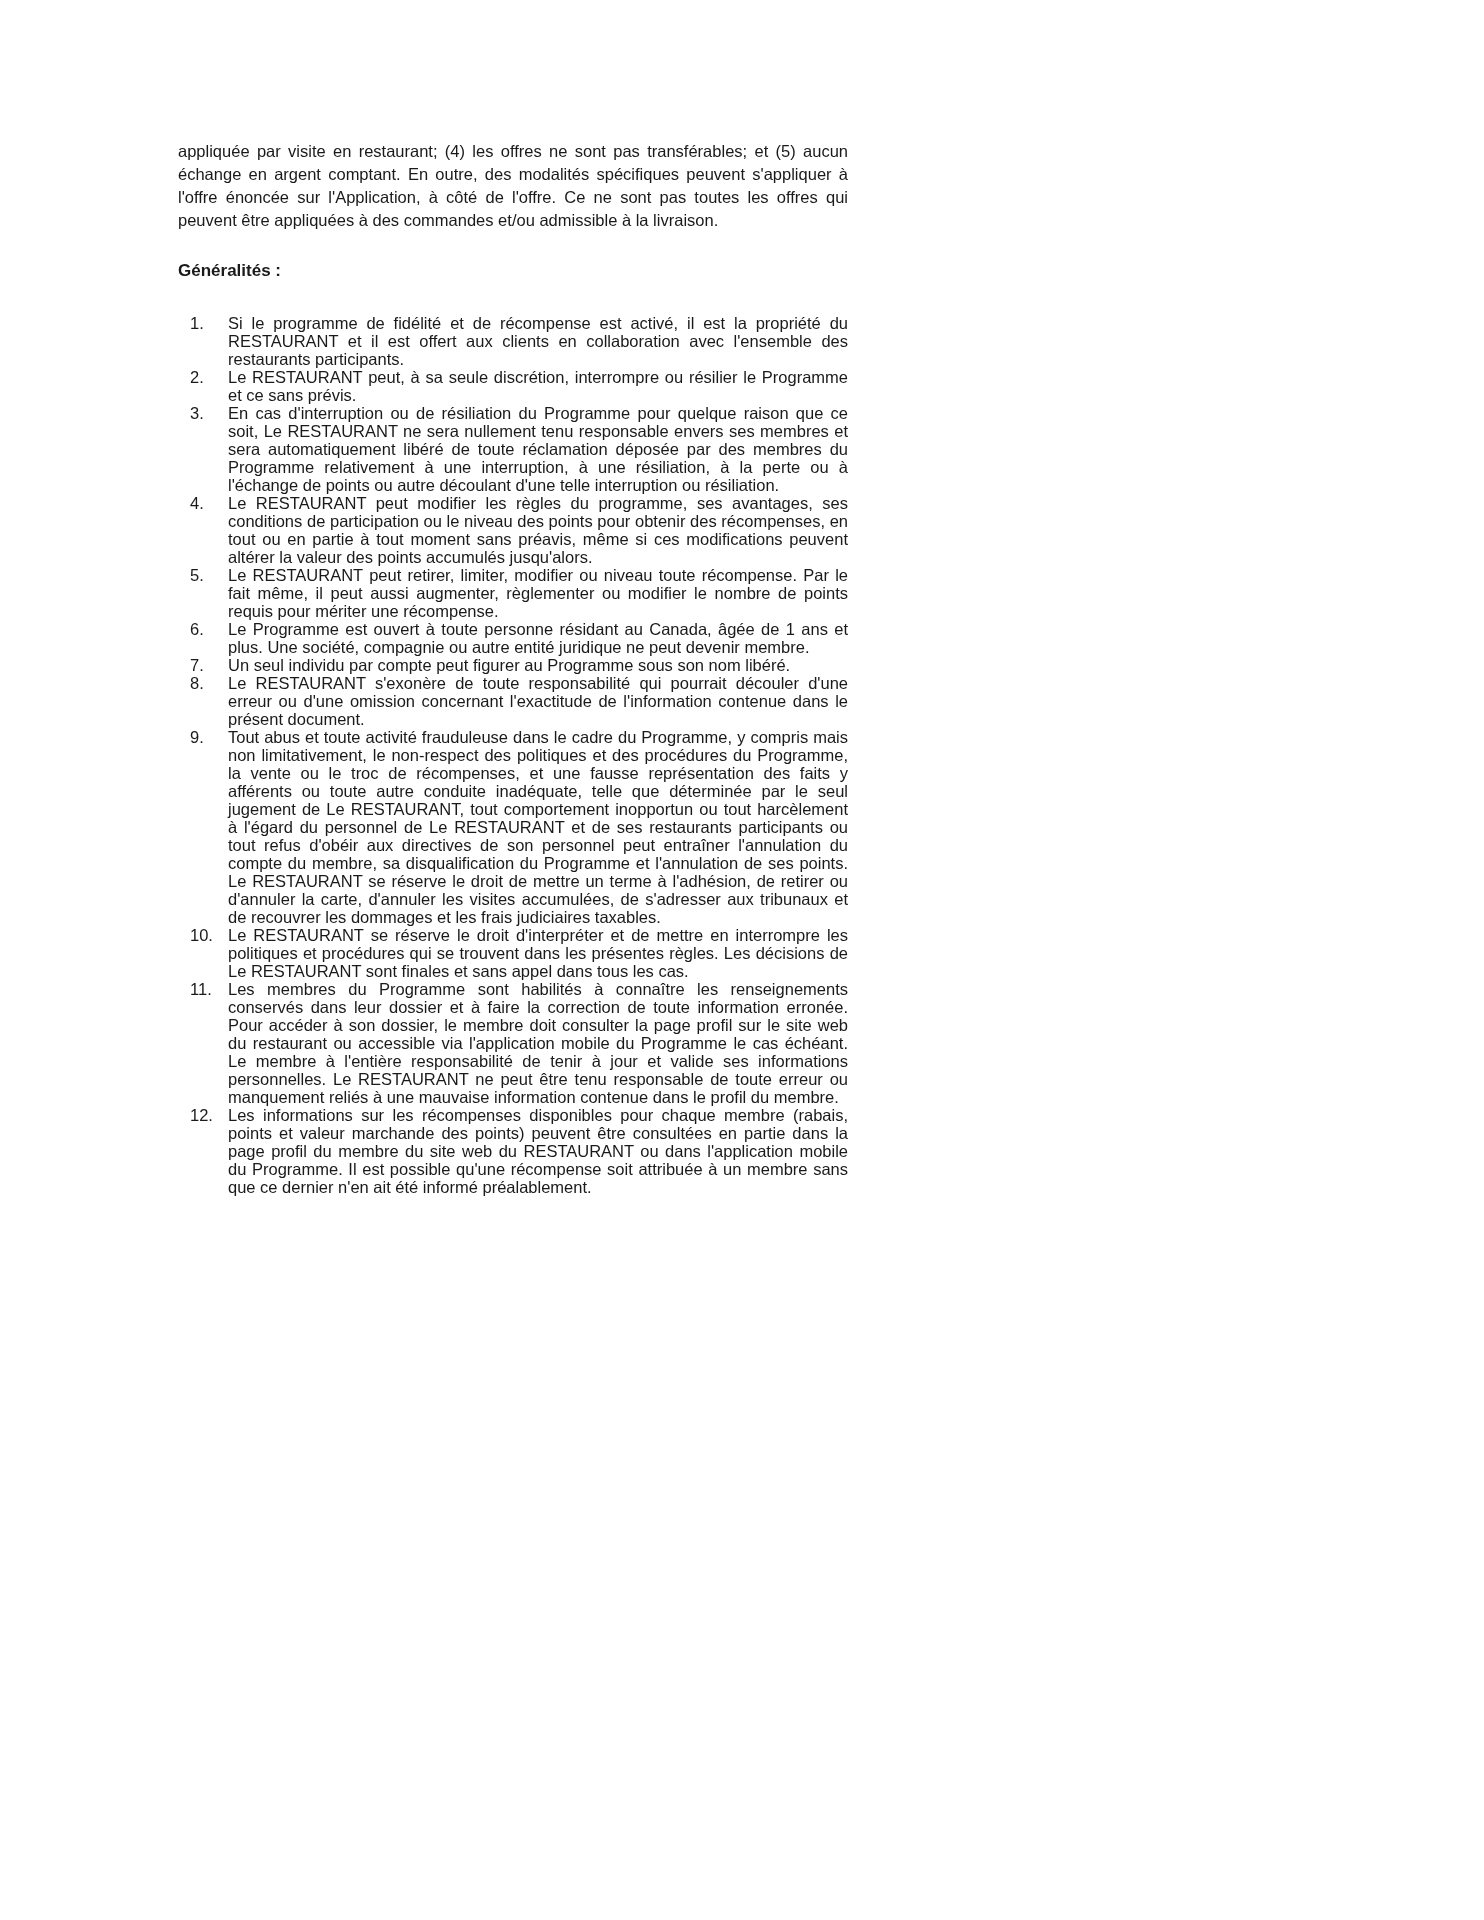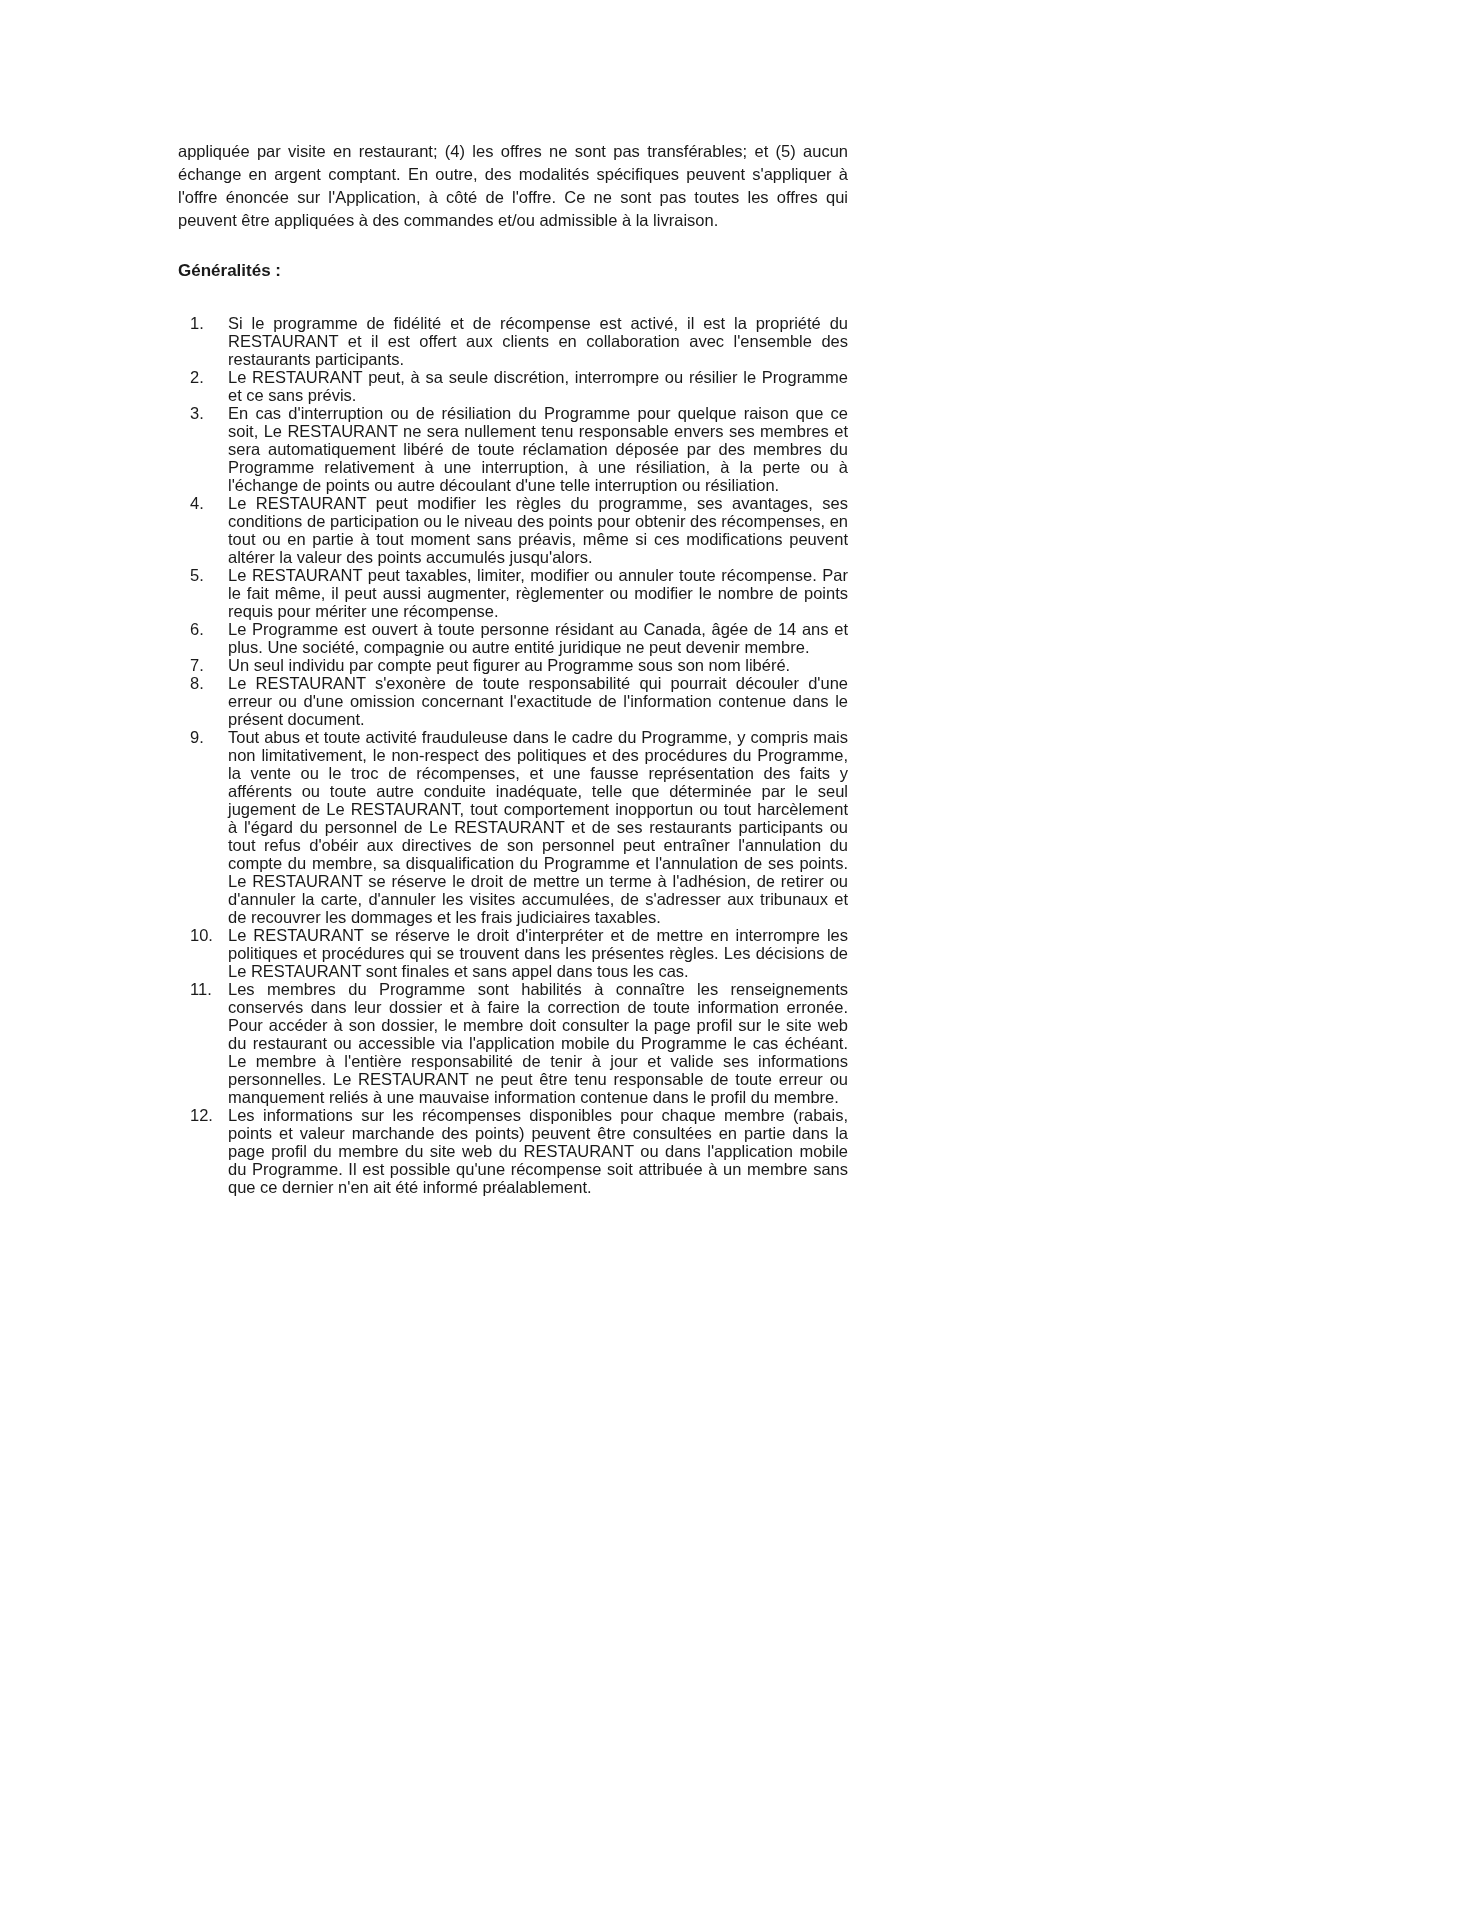--- a/index.html
+++ b/index.html
@@ -67,22 +67,22 @@
   <p class="intro">appliquée par visite en restaurant; (4) les offres ne sont pas transférables; et (5) aucun échange en argent comptant. En outre, des modalités spécifiques peuvent s'appliquer à l'offre énoncée sur l'Application, à côté de l'offre. Ce ne sont pas toutes les offres qui peuvent être appliquées à des commandes et/ou admissible à la livraison.</p>
 
 
   <h2 class="subheading">Généralités :</h2>
 
   <ol class="conditions">
     <li>Si le programme de fidélité et de récompense est activé, il est la propriété du RESTAURANT et il est offert aux clients en collaboration avec l'ensemble des restaurants participants.</li>
     <li>Le RESTAURANT peut, à sa seule discrétion, interrompre ou résilier le Programme et ce sans prévis.</li>
     <li>En cas d'interruption ou de résiliation du Programme pour quelque raison que ce soit, Le RESTAURANT ne sera nullement tenu responsable envers ses membres et sera automatiquement libéré de toute réclamation déposée par des membres du Programme relativement à une interruption, à une résiliation, à la perte ou à l'échange de points ou autre découlant d'une telle interruption ou résiliation.</li>
     <li>Le RESTAURANT peut modifier les règles du programme, ses avantages, ses conditions de participation ou le niveau des points pour obtenir des récompenses, en tout ou en partie à tout moment sans préavis, même si ces modifications peuvent altérer la valeur des points accumulés jusqu'alors.</li>
-    <li>Le RESTAURANT peut taxables, limiter, modifier ou annuler toute récompense. Par le fait même, il peut aussi augmenter, règlementer ou modifier le nombre de points requis pour mériter une récompense.</li>
-    <li>Le Programme est ouvert à toute personne résidant au Canada, âgée de 14 ans et plus. Une société, compagnie ou autre entité juridique ne peut devenir membre.</li>
+    <li>Le RESTAURANT peut retirer, limiter, modifier ou niveau toute récompense. Par le fait même, il peut aussi augmenter, règlementer ou modifier le nombre de points requis pour mériter une récompense.</li>
+    <li>Le Programme est ouvert à toute personne résidant au Canada, âgée de 1 ans et plus. Une société, compagnie ou autre entité juridique ne peut devenir membre.</li>
     <li>Un seul individu par compte peut figurer au Programme sous son nom libéré.</li>
     <li>Le RESTAURANT s'exonère de toute responsabilité qui pourrait découler d'une erreur ou d'une omission concernant l'exactitude de l'information contenue dans le présent document.</li>
     <li>Tout abus et toute activité frauduleuse dans le cadre du Programme, y compris mais non limitativement, le non-respect des politiques et des procédures du Programme, la vente ou le troc de récompenses, et une fausse représentation des faits y afférents ou toute autre conduite inadéquate, telle que déterminée par le seul jugement de Le RESTAURANT, tout comportement inopportun ou tout harcèlement à l'égard du personnel de Le RESTAURANT et de ses restaurants participants ou tout refus d'obéir aux directives de son personnel peut entraîner l'annulation du compte du membre, sa disqualification du Programme et l'annulation de ses points. Le RESTAURANT se réserve le droit de mettre un terme à l'adhésion, de retirer ou d'annuler la carte, d'annuler les visites accumulées, de s'adresser aux tribunaux et de recouvrer les dommages et les frais judiciaires taxables.</li>
     <li>Le RESTAURANT se réserve le droit d'interpréter et de mettre en interrompre les politiques et procédures qui se trouvent dans les présentes règles. Les décisions de Le RESTAURANT sont finales et sans appel dans tous les cas.</li>
     <li>Les membres du Programme sont habilités à connaître les renseignements conservés dans leur dossier et à faire la correction de toute information erronée. Pour accéder à son dossier, le membre doit consulter la page profil sur le site web du restaurant ou accessible via l'application mobile du Programme le cas échéant. Le membre à l'entière responsabilité de tenir à jour et valide ses informations personnelles. Le RESTAURANT ne peut être tenu responsable de toute erreur ou manquement reliés à une mauvaise information contenue dans le profil du membre.</li>
     <li>Les informations sur les récompenses disponibles pour chaque membre (rabais, points et valeur marchande des points) peuvent être consultées en partie dans la page profil du membre du site web du RESTAURANT ou dans l'application mobile du Programme. Il est possible qu'une récompense soit attribuée à un membre sans que ce dernier n'en ait été informé préalablement.</li>
   </ol>
 
 </div>
 

